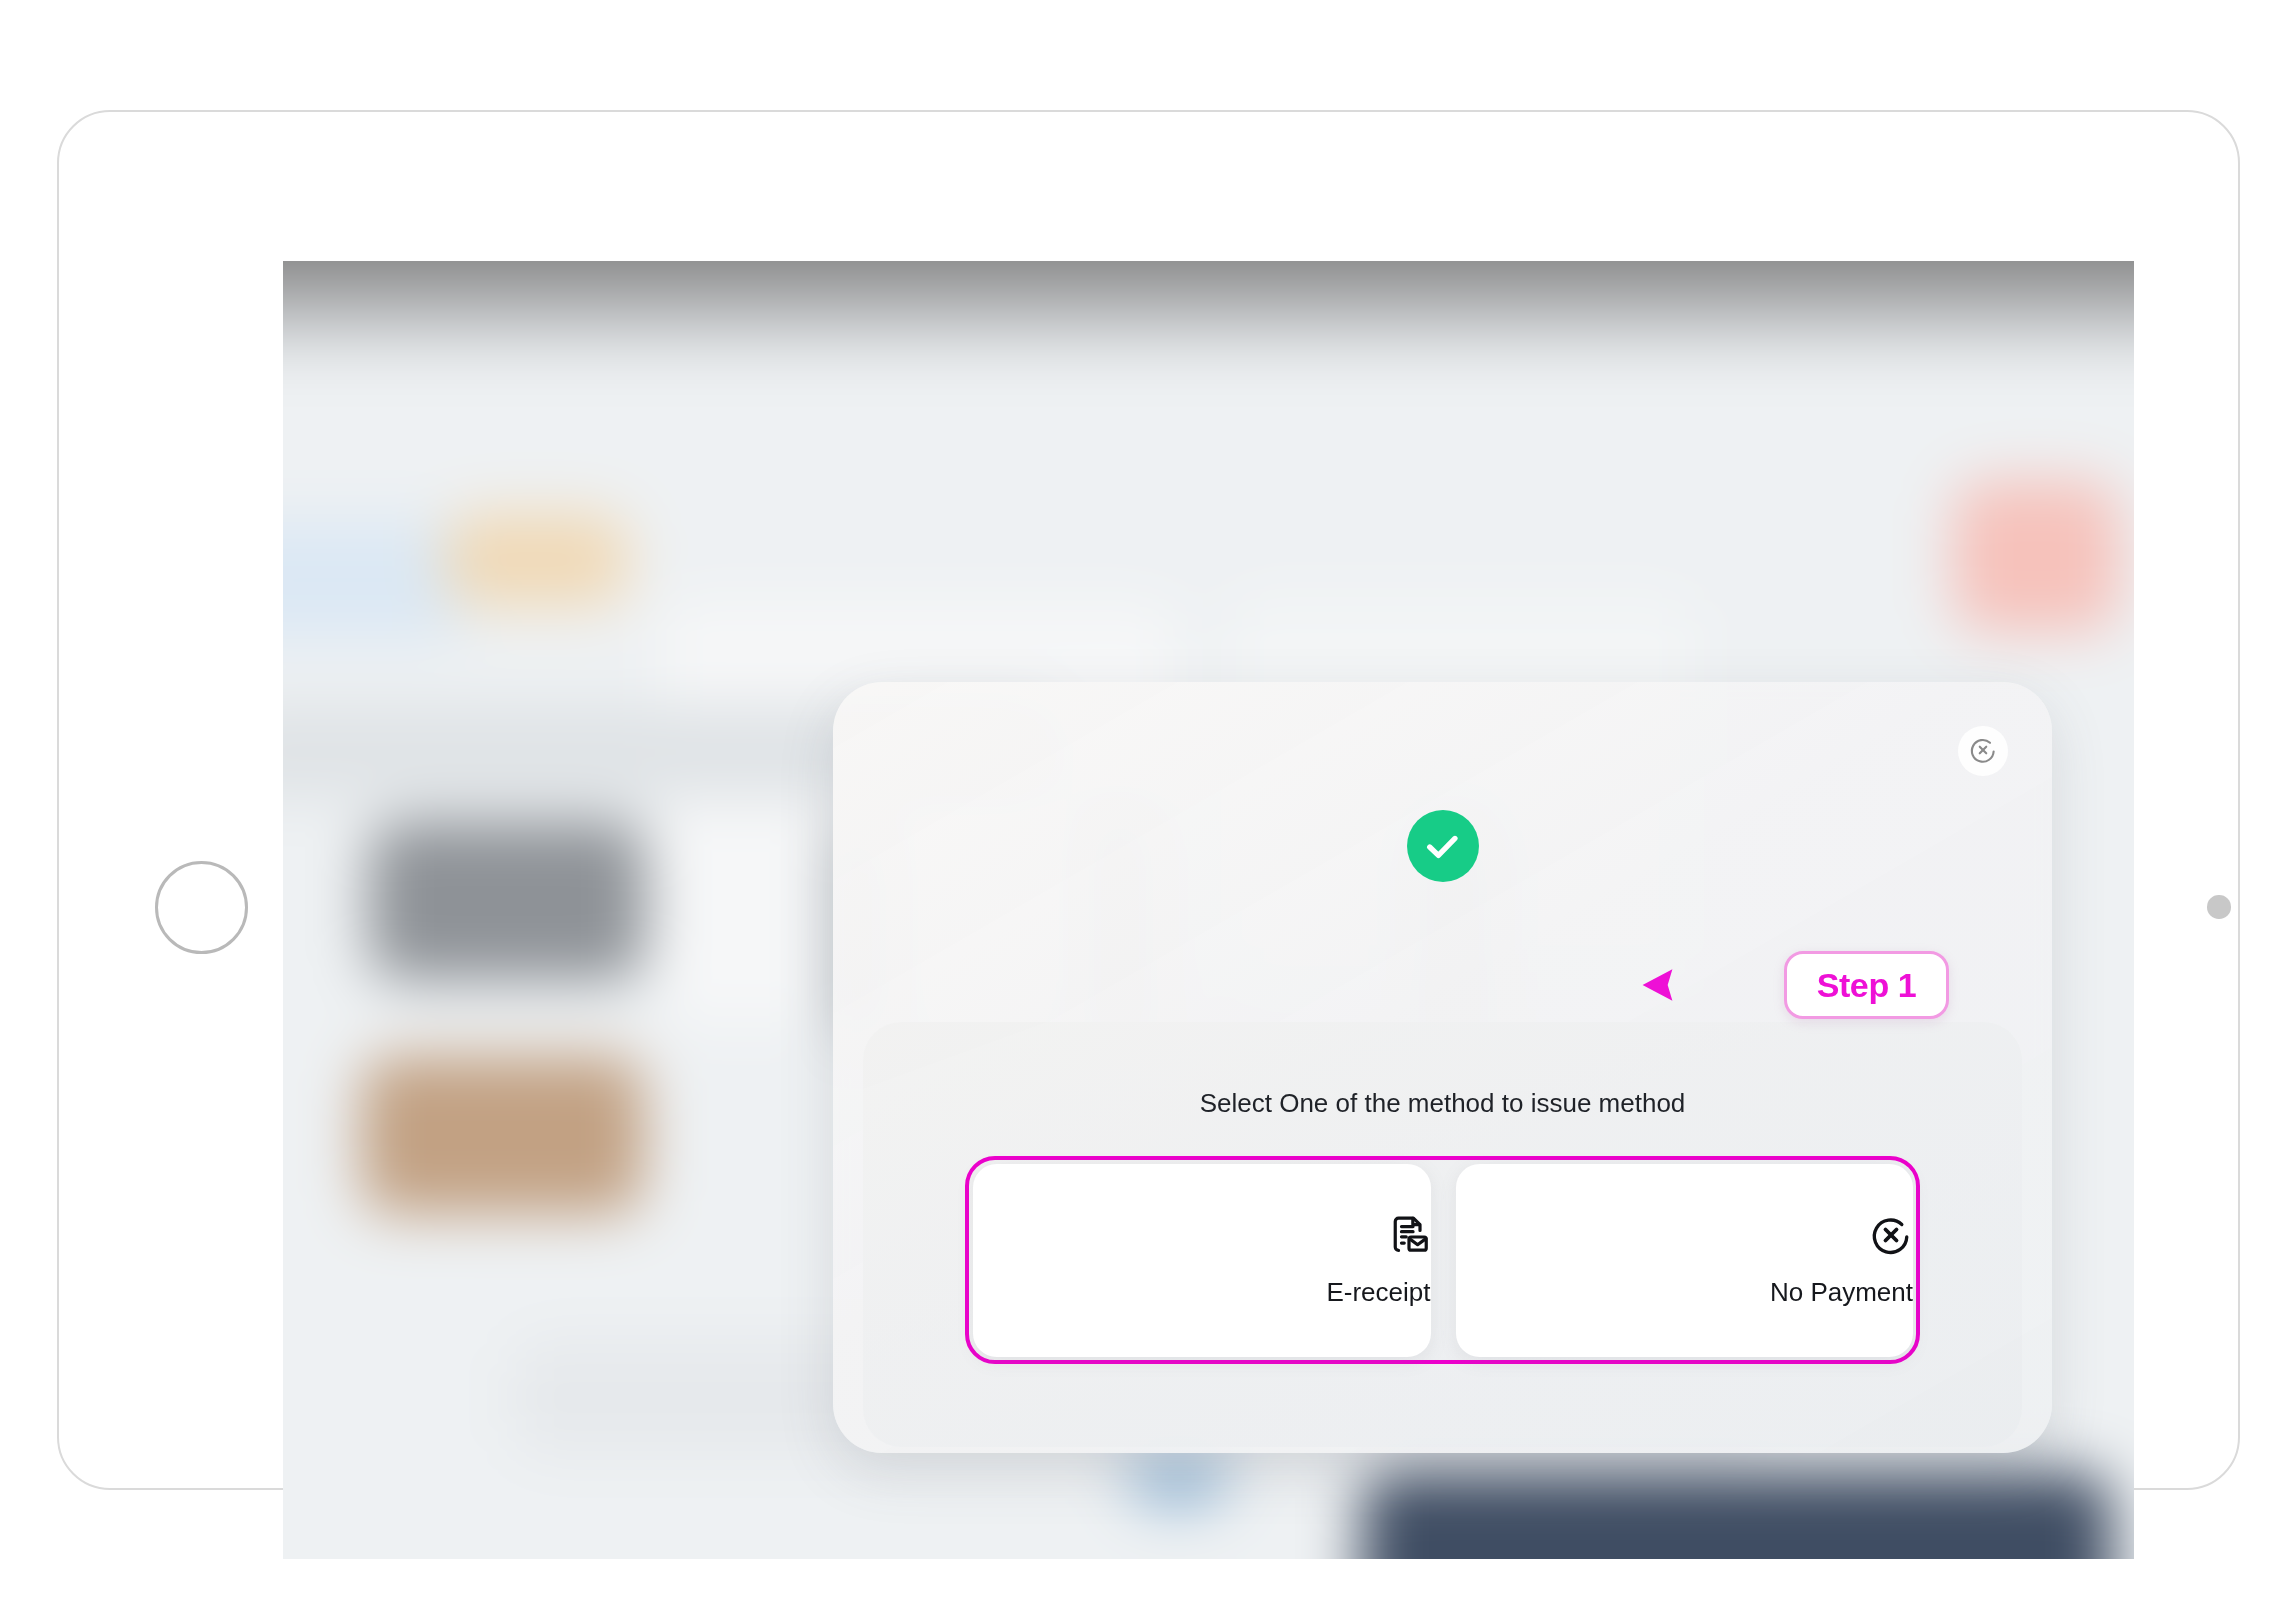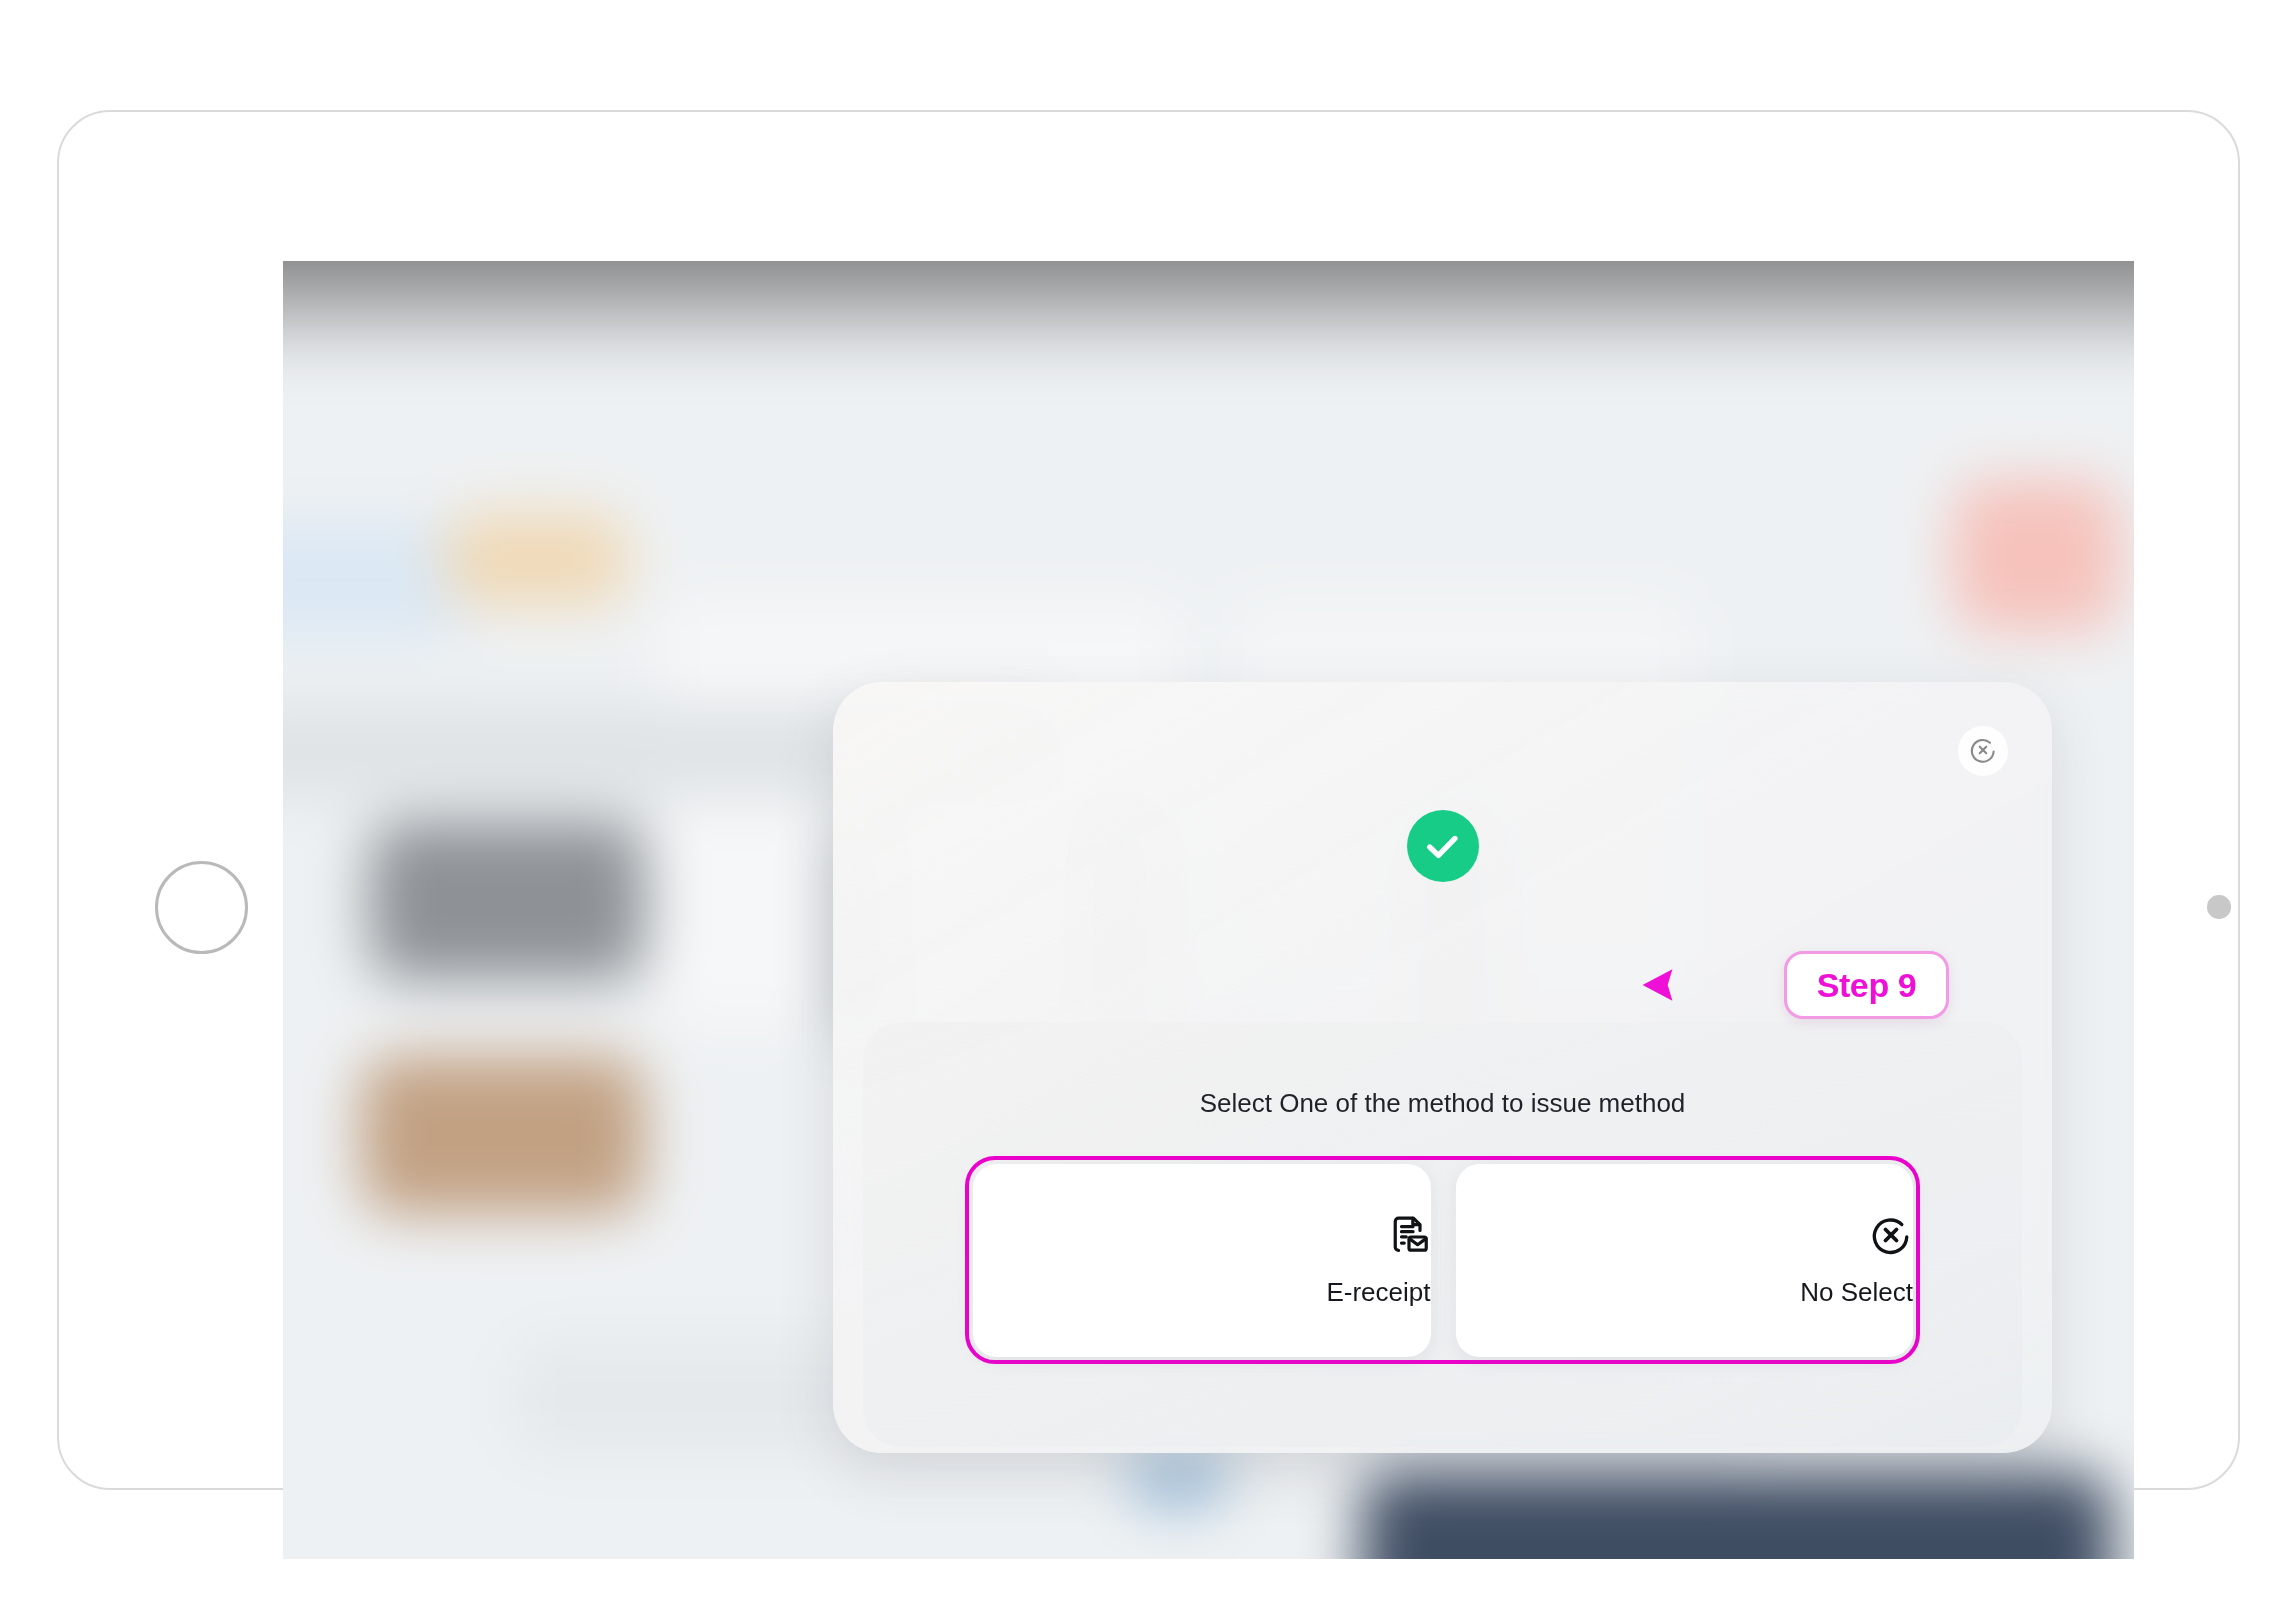--- a/index.html
+++ b/index.html
@@ -324,21 +324,21 @@
 
 
           <div class="method-card">
             <span class="method-icon">
               <svg width="44" height="44" viewBox="0 0 24 24" fill="none" stroke="#111216" stroke-width="1.8" stroke-linecap="round" stroke-linejoin="round">
                 <path d="M20.6 13.0A8.85 8.85 0 1 1 17.9 6.3"></path>
                 <path d="M9.0 9.0 L15.0 15.0" stroke-width="2.1"></path>
                 <path d="M15.0 9.0 L9.0 15.0" stroke-width="2.1"></path>
               </svg>
             </span>
-            <span class="method-label">No Select</span>
+            <span class="method-label">No Payment</span>
           </div>
 
         </div>
       </div>
     </div>
   </div>
 </div>
 
 <div id="step-arrow">
   <svg width="146" height="38" viewBox="0 0 186 48">
@@ -347,15 +347,15 @@
         <stop offset="0%" stop-color="#ee10d6"></stop>
         <stop offset="100%" stop-color="#f57de6"></stop>
       </linearGradient>
     </defs>
     <path d="M34 24 L186 24" stroke="url(#arrowgrad)" stroke-width="8" stroke-linecap="round" fill="none"></path>
     <path d="M2 24 L40 4 L34 24 L40 44 Z" fill="#ee10d6"></path>
   </svg>
 </div>
 
 <div id="step-callout">
-  <span id="step-callout-label">Step 9</span>
+  <span id="step-callout-label">Step 1</span>
 </div>
 
 
 </body></html>

